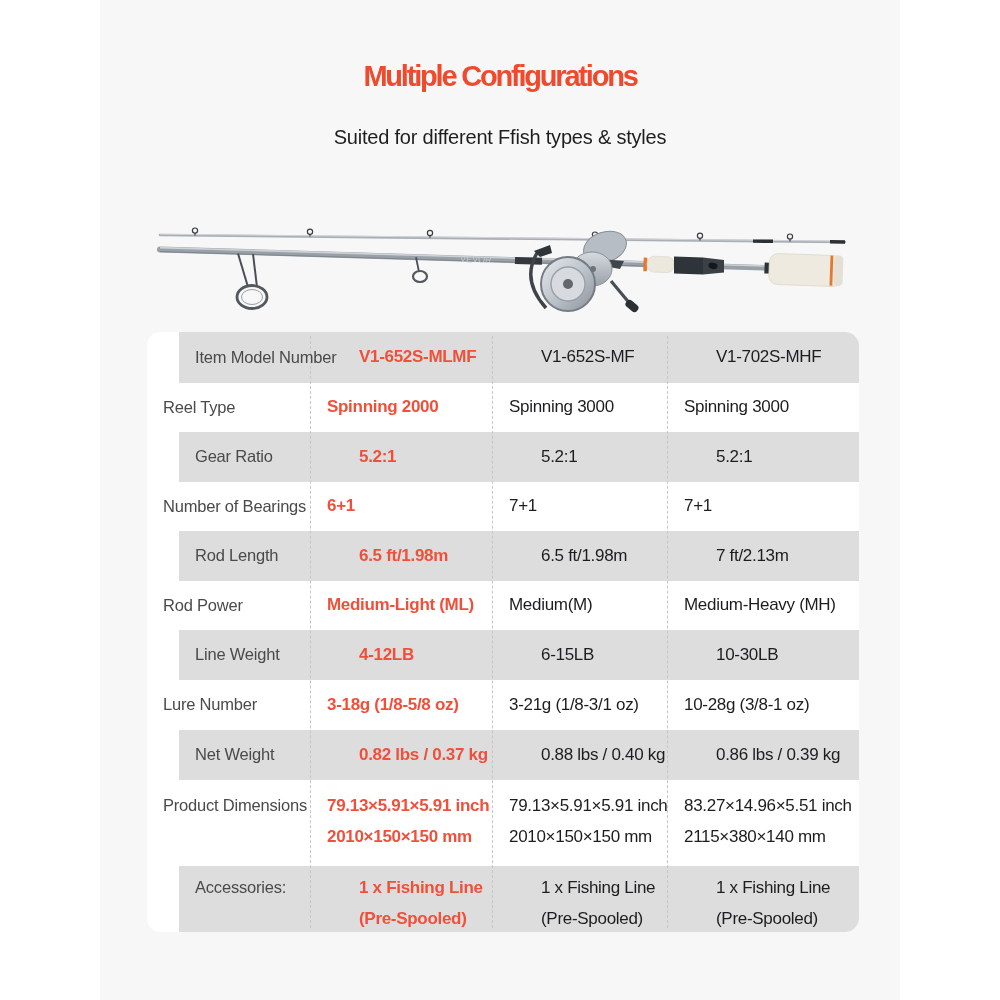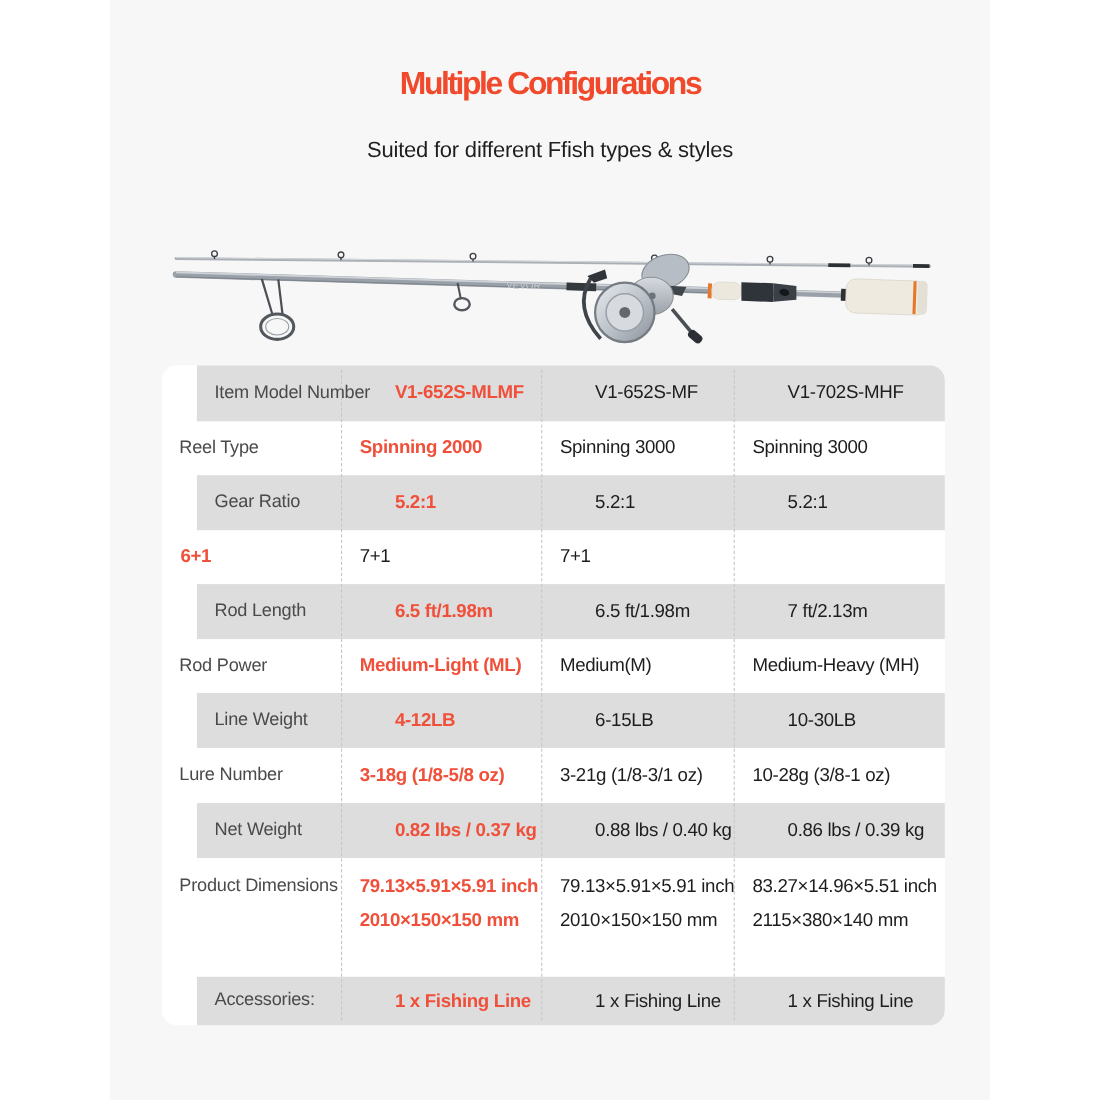--- a/index.html
+++ b/index.html
@@ -22,21 +22,21 @@
     font-size:20px;font-weight:400;letter-spacing:-0.2px;color:#1e1e1e;margin:0;
   }
   .rod-svg{position:absolute;left:0;top:185px;}
   
   .spec-table{
     position:absolute;left:47px;top:332px;width:712px;height:600px;
     background:#ffffff;border-radius:14px;overflow:hidden;
   }
   .row{display:grid;grid-template-columns:163px 182px 175px 192px;align-items:center;}
   .row.shaded{background:#dddddd;margin-left:32px;}
-  .h51{height:51px}.h49{height:49px}.h50{height:50px}.h86{height:108px}.h66{height:66px}
+  .h51{height:51px}.h49{height:49px}.h50{height:50px}.h86{height:86px}.h66{height:66px}
   .cell{white-space:pre;line-height:1.8;}
   .cell.label{
     padding-left:16px;font-size:16.5px;color:#4a4a4a;letter-spacing:-0.2px;
   }
   .cell.value{
     padding-left:17px;font-size:17px;color:#1d1d1f;letter-spacing:-0.3px;
   }
   .cell.accent{color:#f0503a;font-weight:700;}
   .row.top-multi{align-items:flex-start;}
   .row.top-multi.pd .cell{padding-top:11px;}
@@ -152,20 +152,21 @@
       </div>
 
       <div class="row shaded h50">
         <div class="cell label">Gear Ratio</div>
         <div class="cell value accent">5.2:1</div>
         <div class="cell value">5.2:1</div>
         <div class="cell value">5.2:1</div>
       </div>
 
       <div class="row h49">
+        <div class="cell label">Number of Bearings</div>
         <div class="cell value accent">6+1</div>
         <div class="cell value">7+1</div>
         <div class="cell value">7+1</div>
       </div>
 
       <div class="row shaded h50">
         <div class="cell label">Rod Length</div>
         <div class="cell value accent">6.5 ft/1.98m</div>
         <div class="cell value">6.5 ft/1.98m</div>
         <div class="cell value">7 ft/2.13m</div>

